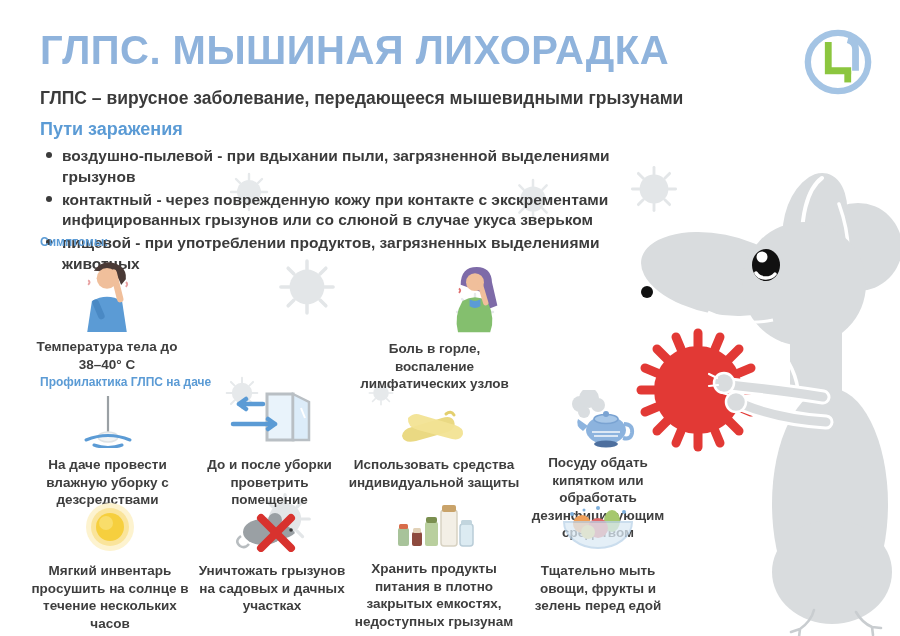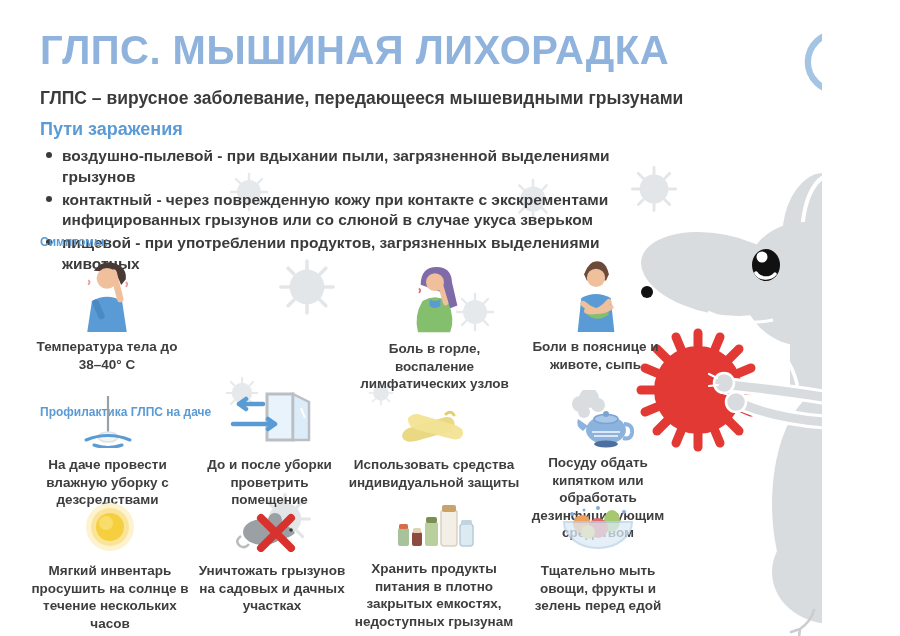--- a/index.html
+++ b/index.html
@@ -1,17 +1,17 @@
 <!DOCTYPE html>
 <html><head>
 <meta charset="utf-8">
 <style>
   html,body{margin:0;padding:0;}
   body{font-family:"Liberation Sans", sans-serif; background:#ffffff;}
-  #poster{position:relative;width:822px;height:636px;background:#ffffff;overflow:hidden;}
+  #poster{position:relative;width:900px;height:636px;background:#ffffff;overflow:hidden;}
   .abs{position:absolute;}
   .title{font-size:40px;font-weight:800;color:#8fb3dc;letter-spacing:.5px;white-space:nowrap;}
   .subtitle{font-size:17.5px;font-weight:700;color:#3b3b3b;}
   .sec-head{font-size:18px;font-weight:800;color:#5b9bd5;}
   .sec-head.big{font-size:12px;}
   .bullets{list-style:none;margin:0;padding:0;width:625px;}
   .bullets li{position:relative;padding-left:22px;font-size:15.5px;font-weight:700;color:#3b3b3b;line-height:1.34;margin-bottom:2px;}
   .bullets li .dot{position:absolute;left:6px;top:6px;width:6px;height:6px;border-radius:50%;background:#3b3b3b;}
   .caption{font-size:13.5px;font-weight:700;color:#3e3e3e;text-align:center;line-height:1.3;}
   .cell{display:flex;flex-direction:column;align-items:center;}
@@ -234,49 +234,36 @@
         <path d="M24,52 q16,-9 32,0 l5,33 h-42 z" fill="#5b9bd5"></path>
         <path d="M54,50 L47,22" stroke="#f0bf9b" stroke-width="7" stroke-linecap="round"></path>
         <path d="M28,54 l6,14" stroke="#4a89c4" stroke-width="7" stroke-linecap="round"></path>
         <path d="M20,30 q3,2 0,5 M60,32 q3,2 0,5" stroke="#e8a0a0" stroke-width="2" fill="none"></path>
       </svg>
     </div>
     <div class="caption" style="width:150px;margin-top:6px;">Температура тела до 38–40° C</div>
   </div>
 
 
-  <div class="abs cell" style="left:352px;top:258px;width:165px;z-index:2;">
+  <div class="abs cell" style="left:352px;top:258px;width:165px;z-index:2;align-items:flex-end;">
     <div class="icon-box" style="height:76px;">
       <svg width="84" height="76" viewBox="0 0 80 85">
         <path d="M24,30 q0,-20 18,-20 q16,0 17,17 l6,26 l-10,4 l-6,-18 z" fill="#7e6ba8"></path>
         <circle cx="40" cy="27" r="10" fill="#f0bf9b"></circle>
         <path d="M26,48 q14,-8 28,0 q9,20 3,35 h-36 q-5,-18 5,-35 z" fill="#84bf6e"></path>
         <path d="M34,46 q6,4 12,0 l0,8 q-6,4 -12,0 z" fill="#5b9bd5"></path>
         <path d="M52,50 L46,30" stroke="#f0bf9b" stroke-width="6" stroke-linecap="round"></path>
         <path d="M22,34 q3,2 0,5" stroke="#e07070" stroke-width="2" fill="none"></path>
       </svg>
     </div>
     <div class="caption" style="width:165px;margin-top:6px;">Боль в горле, воспаление лимфатических узлов</div>
   </div>
 
-  <div class="abs cell" style="left:518px;top:254px;width:155px;z-index:2;">
-    <div class="icon-box" style="height:78px;">
-      <svg width="86" height="78" viewBox="0 0 80 85">
-        <path d="M27,22 q5,-14 14,-14 q10,0 13,14 l-3,7 h-21 z" fill="#6b4a3a"></path>
-        <circle cx="40" cy="26" r="10" fill="#f0bf9b"></circle>
-        <path d="M24,48 q16,-9 32,0 l4,37 h-40 z" fill="#5b9bd5"></path>
-        <path d="M30,52 q10,14 22,4 l2,10 q-14,10 -26,-2 z" fill="#84bf6e"></path>
-        <path d="M26,54 Q40,68 56,58" stroke="#f0bf9b" stroke-width="6" stroke-linecap="round" fill="none"></path>
-        <path d="M54,52 Q42,66 30,62" stroke="#f0bf9b" stroke-width="6" stroke-linecap="round" fill="none"></path>
-      </svg>
-    </div>
-    <div class="caption" style="width:155px;margin-top:6px;">Боли в пояснице и животе, сыпь</div>
-  </div>
-
-  <div class="abs sec-head big" style="left:40px;top:375px;z-index:2;margin-top:30px;">Профилактика ГЛПС на даче</div>
+
+  <div class="abs sec-head big" style="left:40px;top:375px;z-index:2;">Профилактика ГЛПС на даче</div>
 
   <div class="abs cell" style="left:30px;top:396px;width:155px;z-index:2;">
     <div class="icon-box" style="height:52px;">
       <svg width="76" height="52" viewBox="0 0 76 52">
         <line x1="38" y1="0" x2="38" y2="36" stroke="#9aa0a4" stroke-width="2.2"></line>
         <ellipse cx="38" cy="41" rx="10" ry="5" fill="#f2f4f5" stroke="#dfe3e5" stroke-width="1.5"></ellipse>
         <path d="M16,44 q22,-9 44,0" fill="none" stroke="#5b9bd5" stroke-width="3" stroke-linecap="round"></path>
         <path d="M24,49 q14,5 28,0" fill="none" stroke="#5b9bd5" stroke-width="3" stroke-linecap="round"></path>
       </svg>
     </div>

